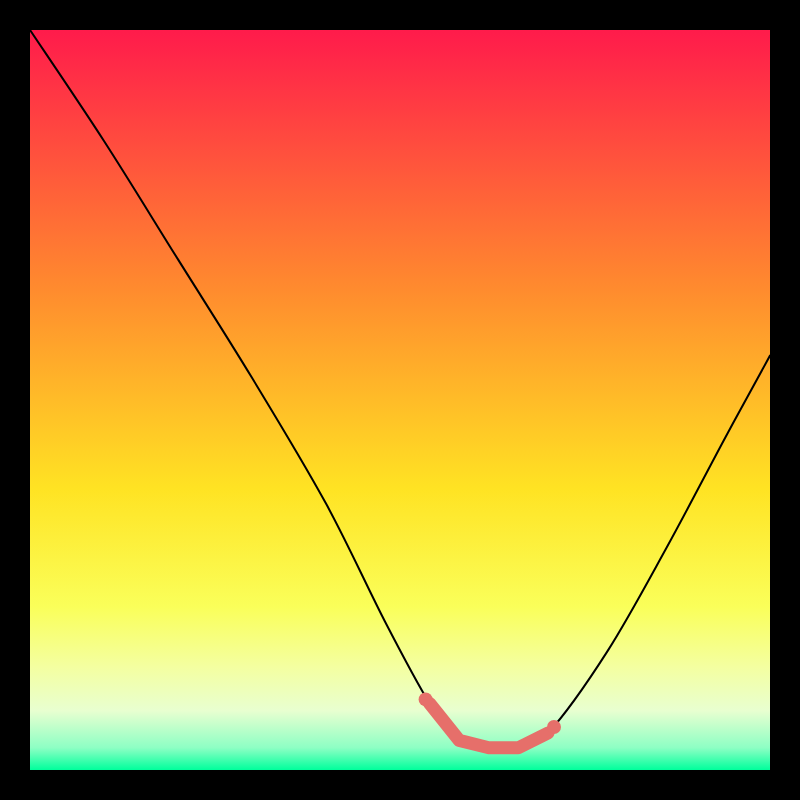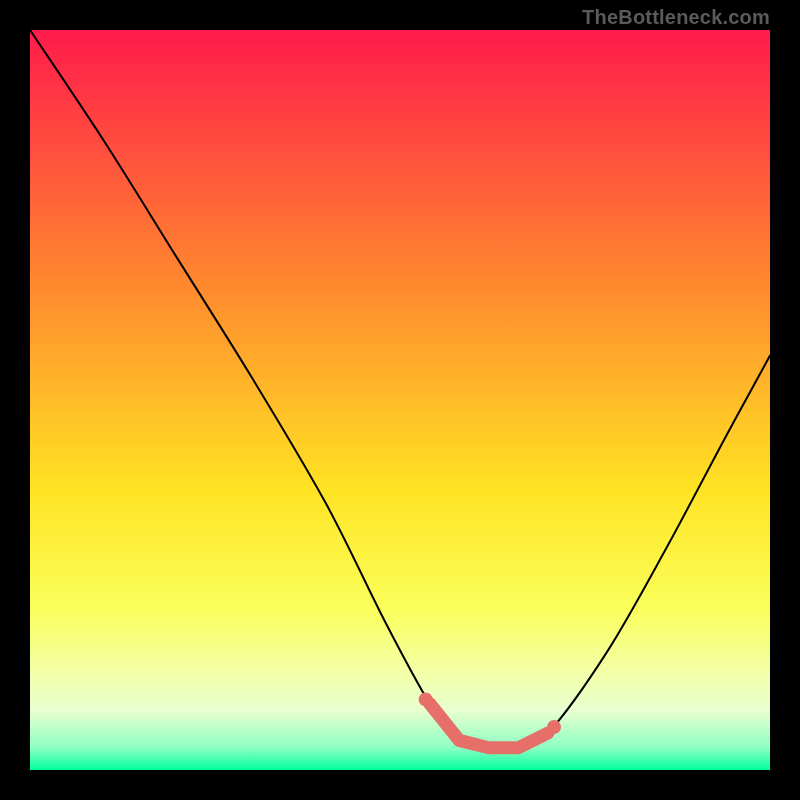--- a/index.html
+++ b/index.html
@@ -76,14 +76,13 @@
     <svg class="curve" viewBox="0 0 740 740" preserveAspectRatio="none">
       <path id="curve-path" d="M 0 0 C 12.333333333333334 18.5, 49.33333333333333 72.76666666666665, 74 111 C 98.66666666666667 149.23333333333335, 123.33333333333333 189.93333333333337, 148 229.40000000000003 C 172.66666666666666 268.8666666666667, 197.33333333333334 307.09999999999997, 222 347.79999999999995 C 246.66666666666666 388.49999999999994, 273.8 432.90000000000003, 296 473.6 C 318.2 514.3000000000001, 337.93333333333334 558.7, 355.2 592 C 372.46666666666664 625.3, 387.2666666666667 653.6666666666666, 399.6 673.4 C 411.93333333333334 693.1333333333333, 419.3333333333333 703, 429.2 710.4 C 439.06666666666666 717.8, 448.93333333333334 716.5666666666666, 458.8 717.8 C 468.6666666666667 719.0333333333333, 478.53333333333336 720.2666666666667, 488.40000000000003 717.8 C 498.2666666666667 715.3333333333333, 503.2 719.0333333333333, 518 703 C 532.8 686.9666666666667, 557.4666666666667 652.4333333333334, 577.2 621.6 C 596.9333333333334 590.7666666666667, 616.6666666666666 553.7666666666667, 636.4 518 C 656.1333333333333 482.23333333333335, 678.3333333333333 439.06666666666666, 695.5999999999999 407 C 712.8666666666666 374.93333333333334, 732.6 339.16666666666663, 740 325.59999999999997" fill="none" stroke-width="2" stroke-linecap="round" stroke-linejoin="round" stroke="#000000"></path>
       <g id="marker-group">
           <path d="M 399.6 673.4 L 429.2 710.4 L 458.8 717.8 L 488.40000000000003 717.8 L 518 703" fill="none" stroke="#e66f6a" stroke-width="13" stroke-linecap="round" stroke-linejoin="round"></path>
           <circle cx="524" cy="697" r="7" fill="#e66f6a"></circle>
           <circle cx="395.6" cy="669.4" r="7" fill="#e66f6a"></circle>
         </g>
     </svg>
   </div>
 
-  <div class="watermark">TheBottleneck.com</div>
 </div>
 
 </body></html>

